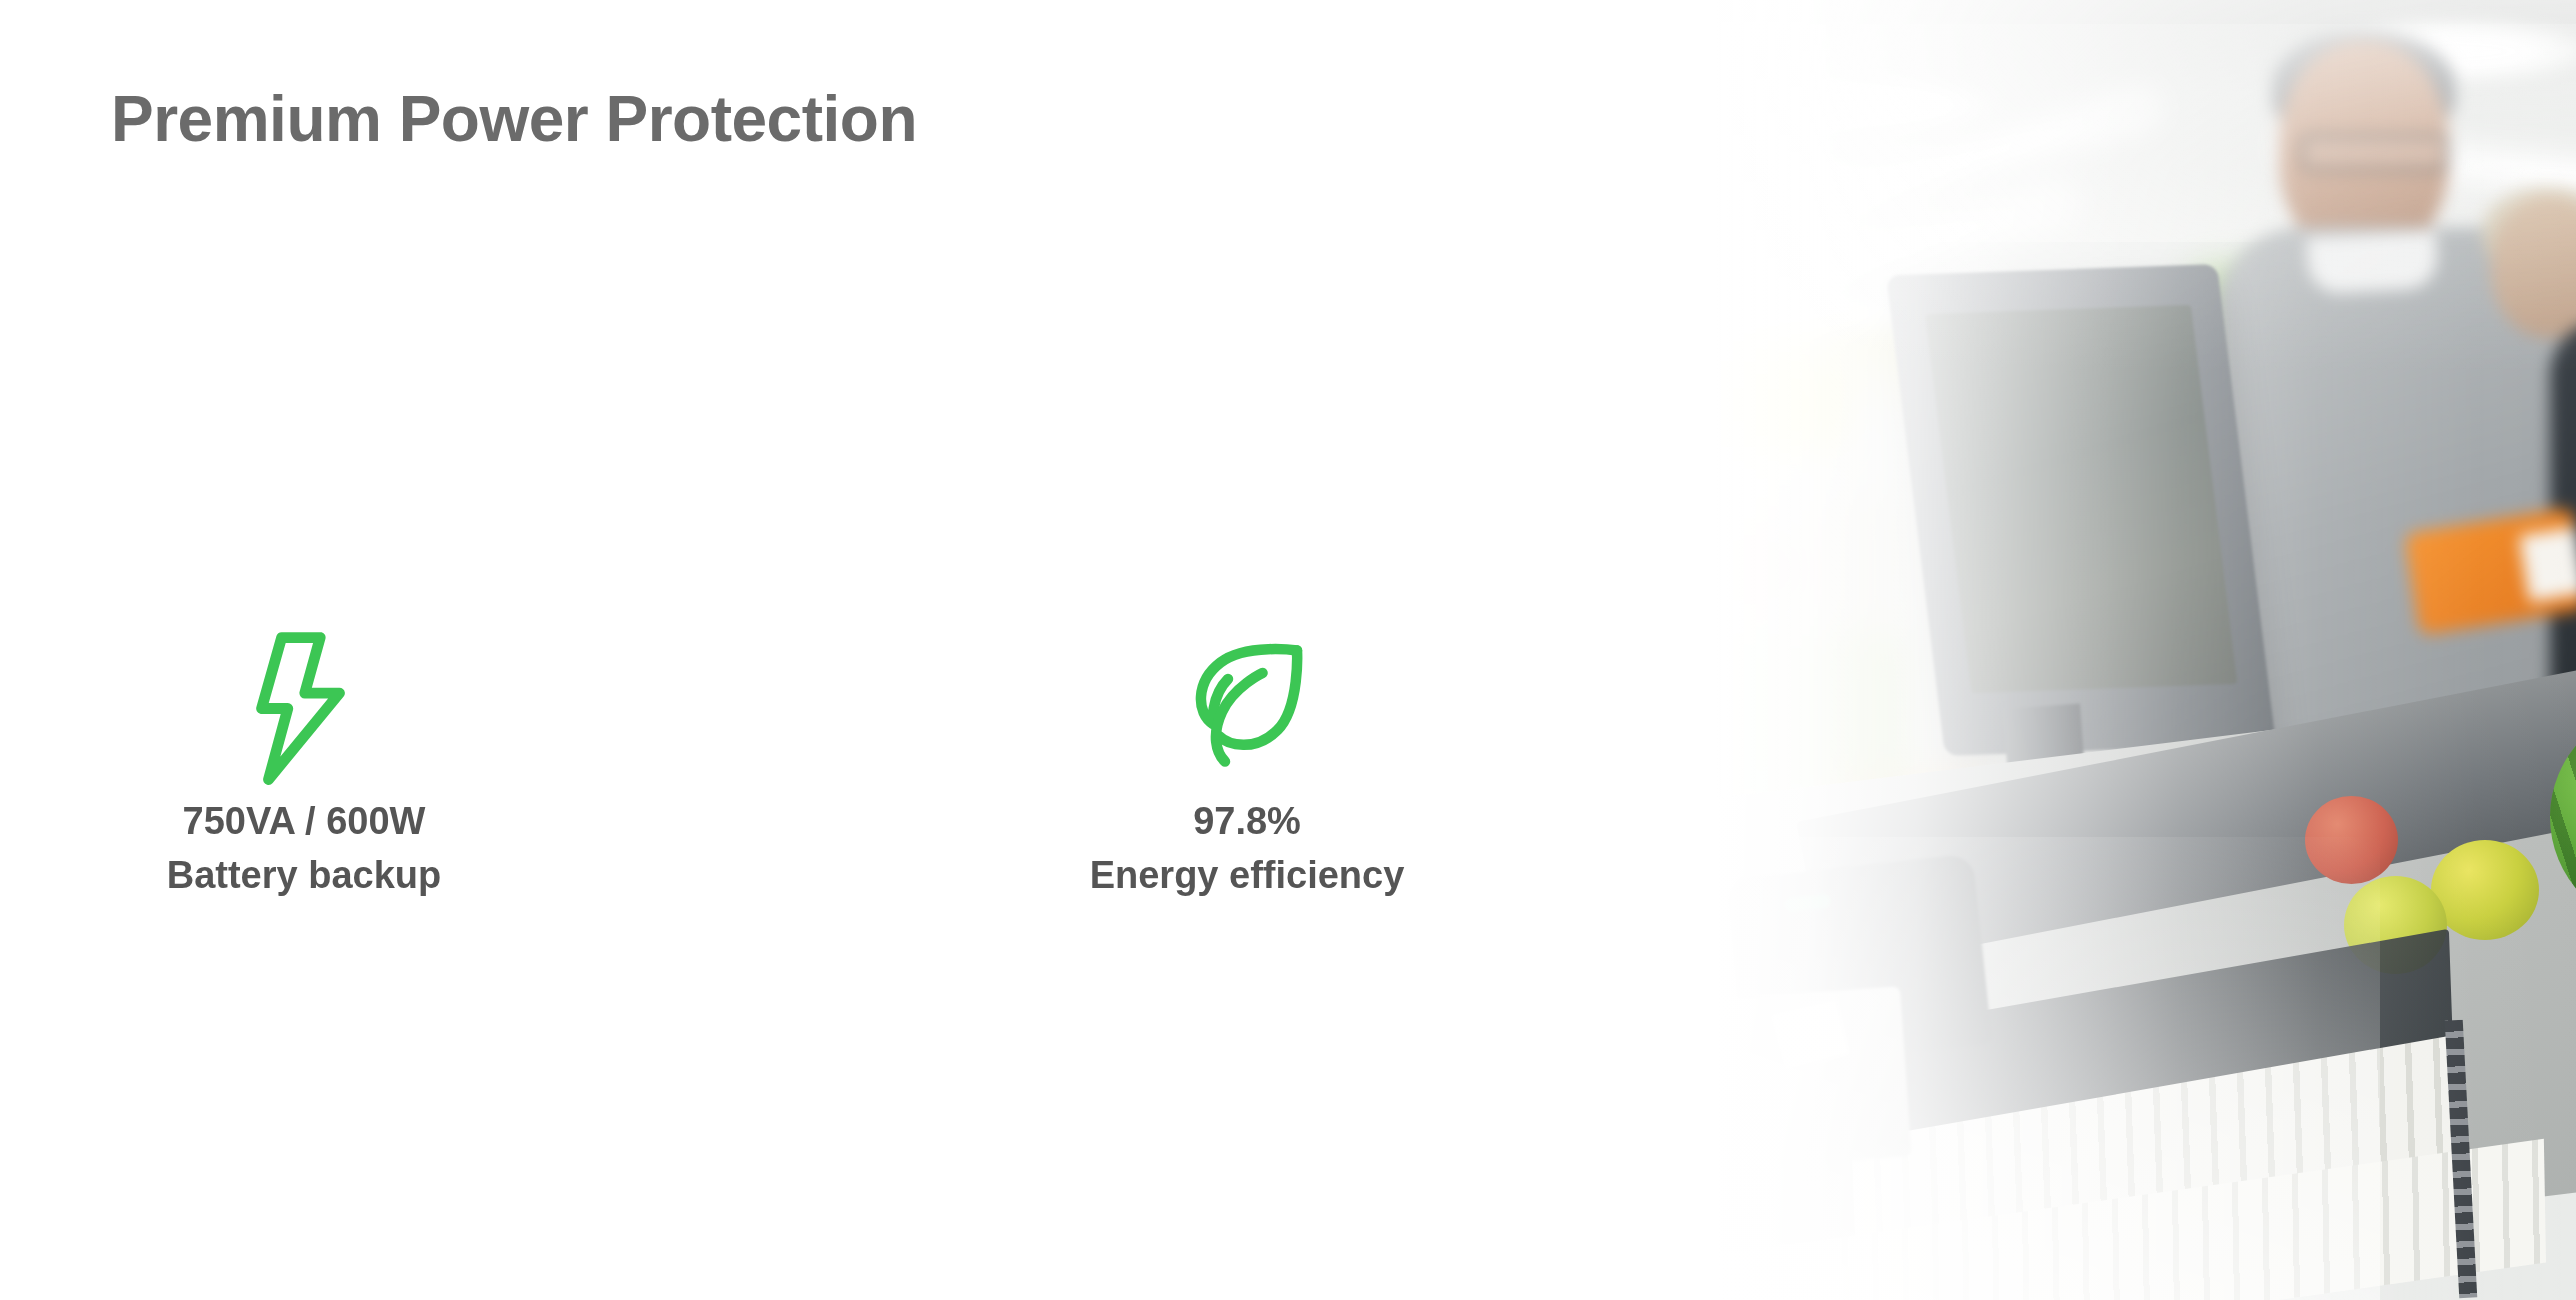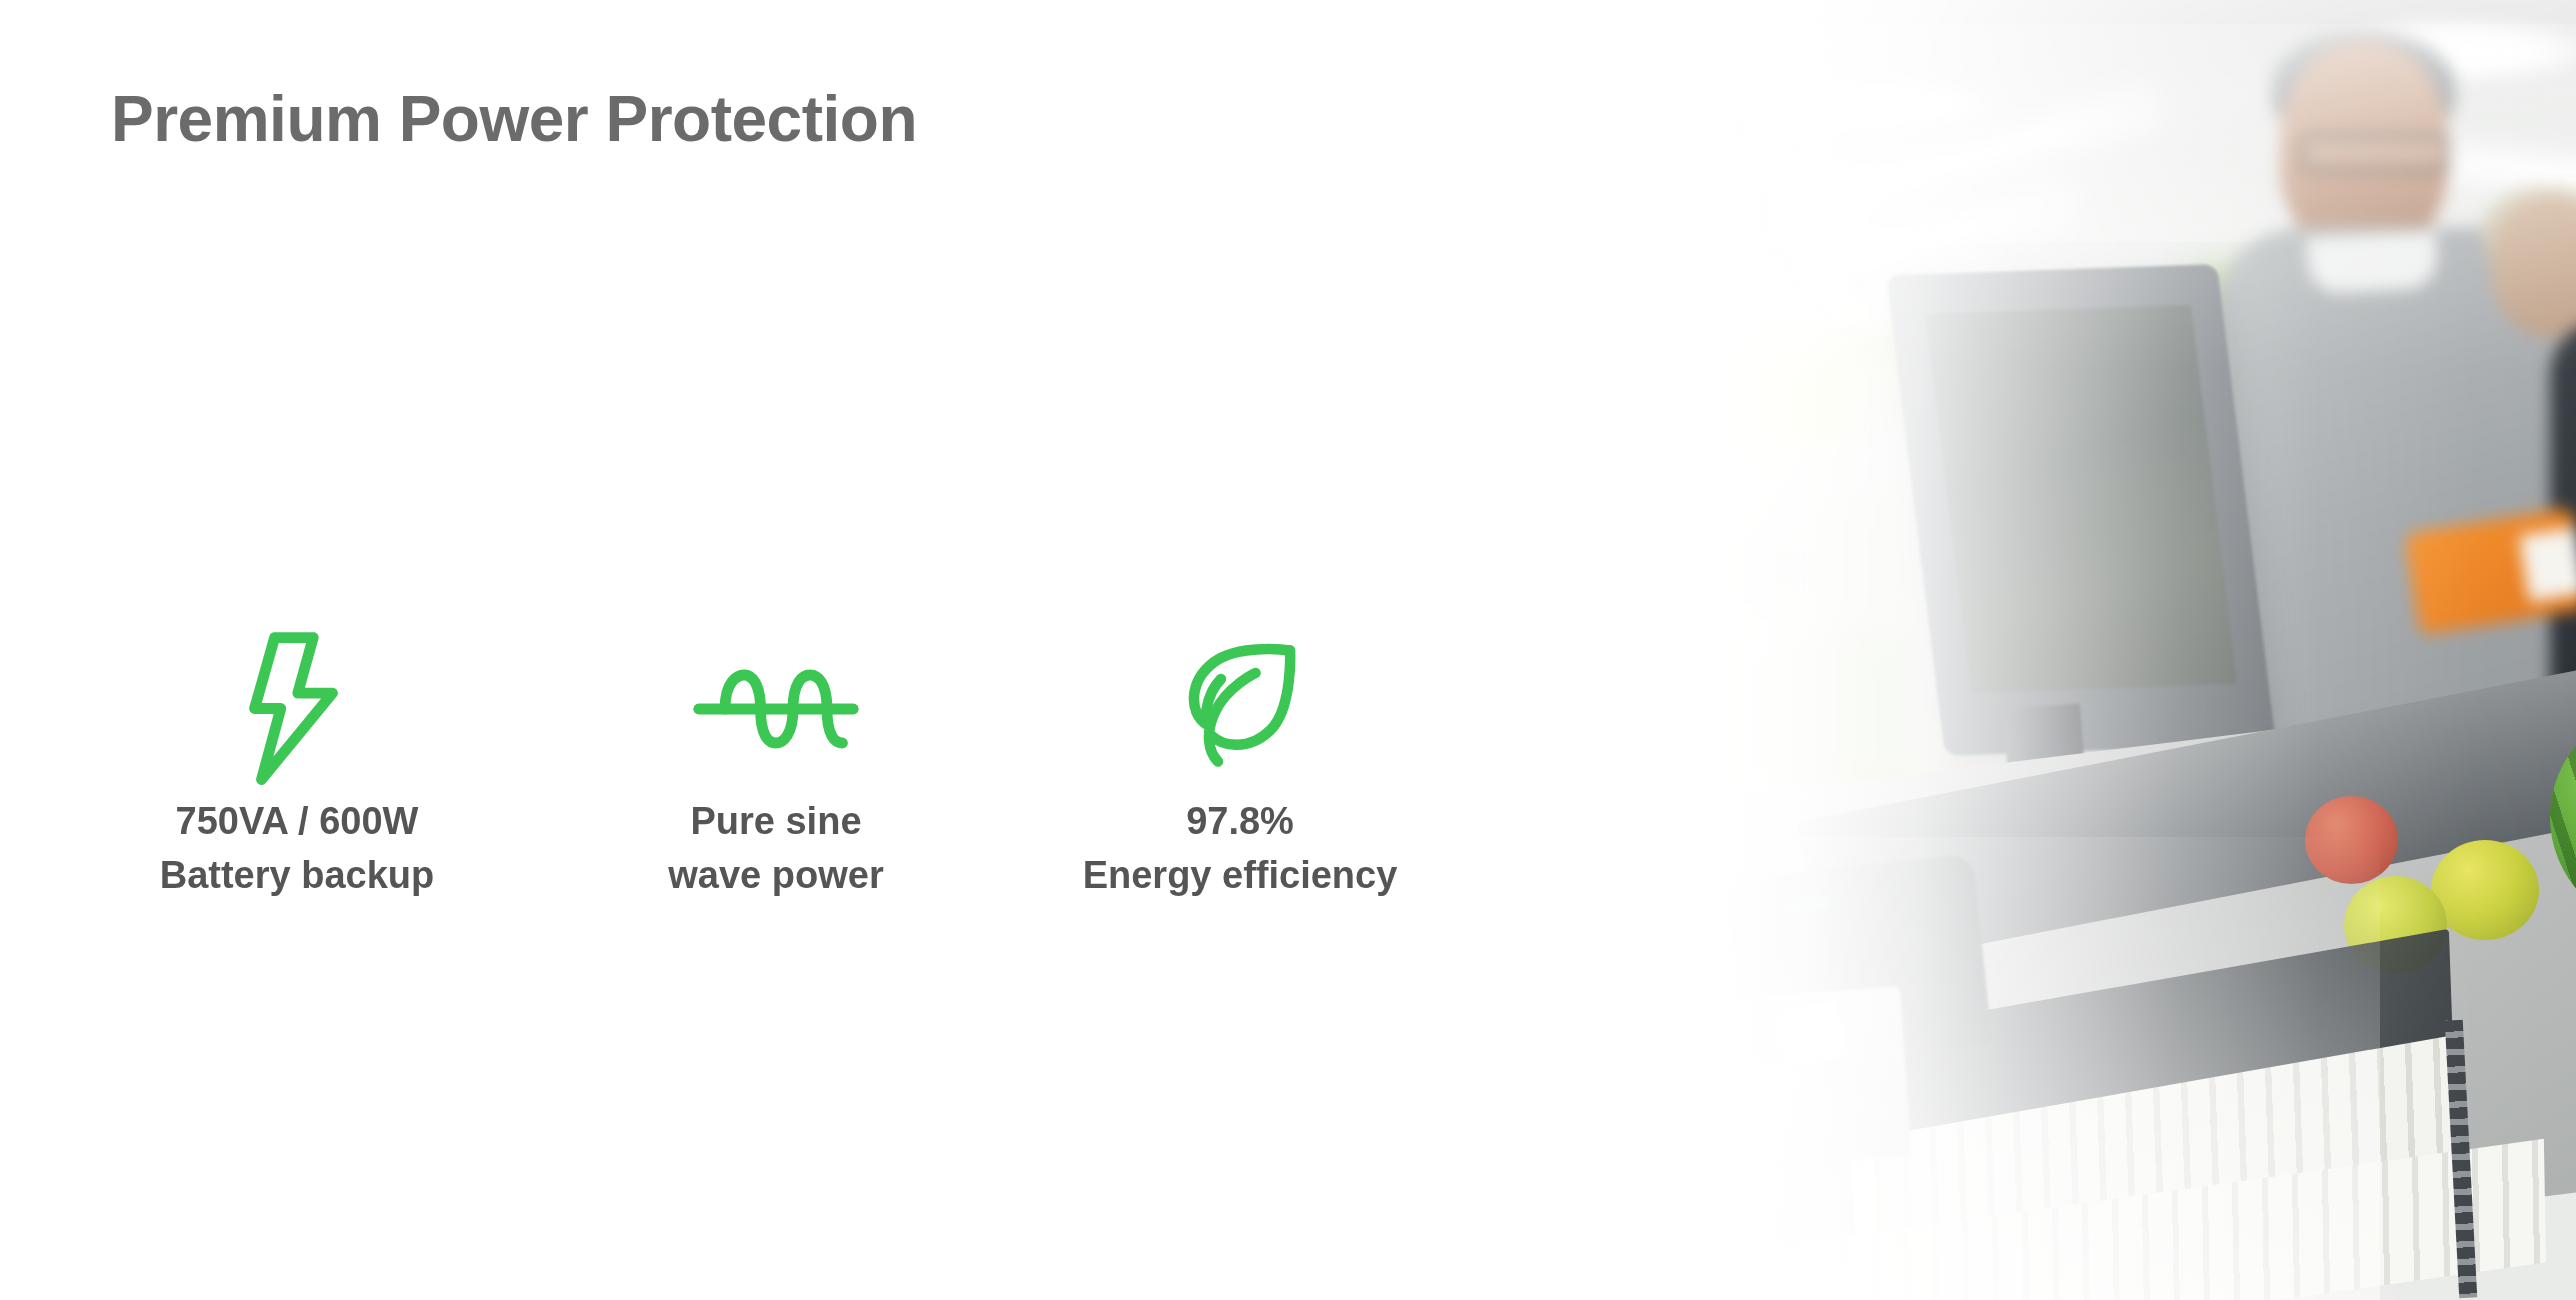--- a/index.html
+++ b/index.html
@@ -51,21 +51,21 @@
     width: 1370px;
     font-size: 50px;
     font-weight: bold;
     line-height: 1.33;
     color: #565656;
   }
 
   
   .features {
     position: absolute;
-    left: 86px;
+    left: 93px;
     top: 631px;
     width: 1422px;
     height: 361px;
   }
 
   .feature {
     position: absolute;
     top: 0;
     width: 422px;
     text-align: center;
@@ -336,30 +336,20 @@
       <div class="feature f1">
         <div class="feature-icon">
           <svg width="108" height="155" viewBox="0 0 70 100" fill="none" xmlns="http://www.w3.org/2000/svg" aria-hidden="true">
             <path d="M45.5 4H20.5L7.5 50H24.5L12 96L58 40H35.5L45.5 4Z" stroke="#3cc654" stroke-width="7" stroke-linecap="round" stroke-linejoin="round"></path>
           </svg>
         </div>
         <div class="feature-caption">750VA / 600W
 Battery backup</div>
       </div>
 
-      <div class="feature f2">
-        <div class="feature-icon">
-          <svg width="170" height="88" viewBox="0 0 110 56" fill="none" xmlns="http://www.w3.org/2000/svg" aria-hidden="true">
-            <path d="M5 28H105" stroke="#3cc654" stroke-width="7" stroke-linecap="round"></path>
-            <path d="M22 28C22 10 30 6 34.5 6C39 6 45 11 45 28C45 45 50 50 55 50C60 50 66 44 66 28C66 11 72 6 77 6C82 6 88 11 88 28C88 45 93 50 98 50" stroke="#3cc654" stroke-width="7" stroke-linecap="round" stroke-linejoin="round"></path>
-          </svg>
-        </div>
-        <div class="feature-caption">Pure sine
-wave power</div>
-      </div>
 
       <div class="feature f3">
         <div class="feature-icon">
           <svg width="129" height="144" viewBox="0 0 86 96" fill="none" xmlns="http://www.w3.org/2000/svg" aria-hidden="true">
             <path d="M76 9C76 9 42 4 25 17C8 30 9 51 20 58C20 58 18 40 30 28" stroke="#3cc654" stroke-width="7" stroke-linecap="round" stroke-linejoin="round"></path>
             <path d="M76 9C76 9 78 47 63 62C48 77 30 72 24 66" stroke="#3cc654" stroke-width="7" stroke-linecap="round" stroke-linejoin="round"></path>
             <path d="M53 24C53 24 34 33 26 50C19 65 22 77 28 83" stroke="#3cc654" stroke-width="7" stroke-linecap="round" stroke-linejoin="round"></path>
           </svg>
         </div>
         <div class="feature-caption">97.8%

